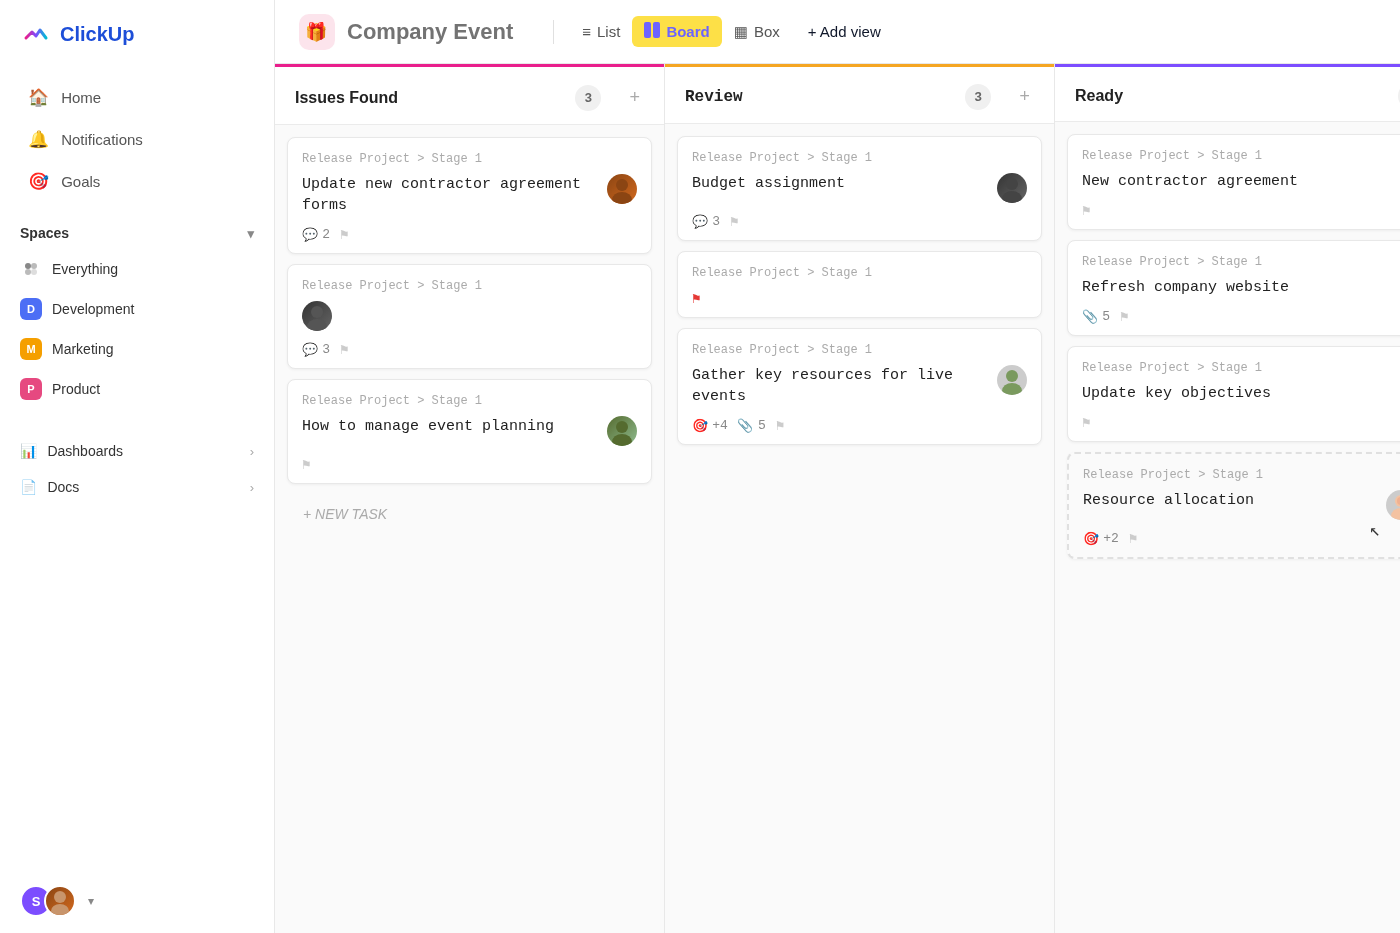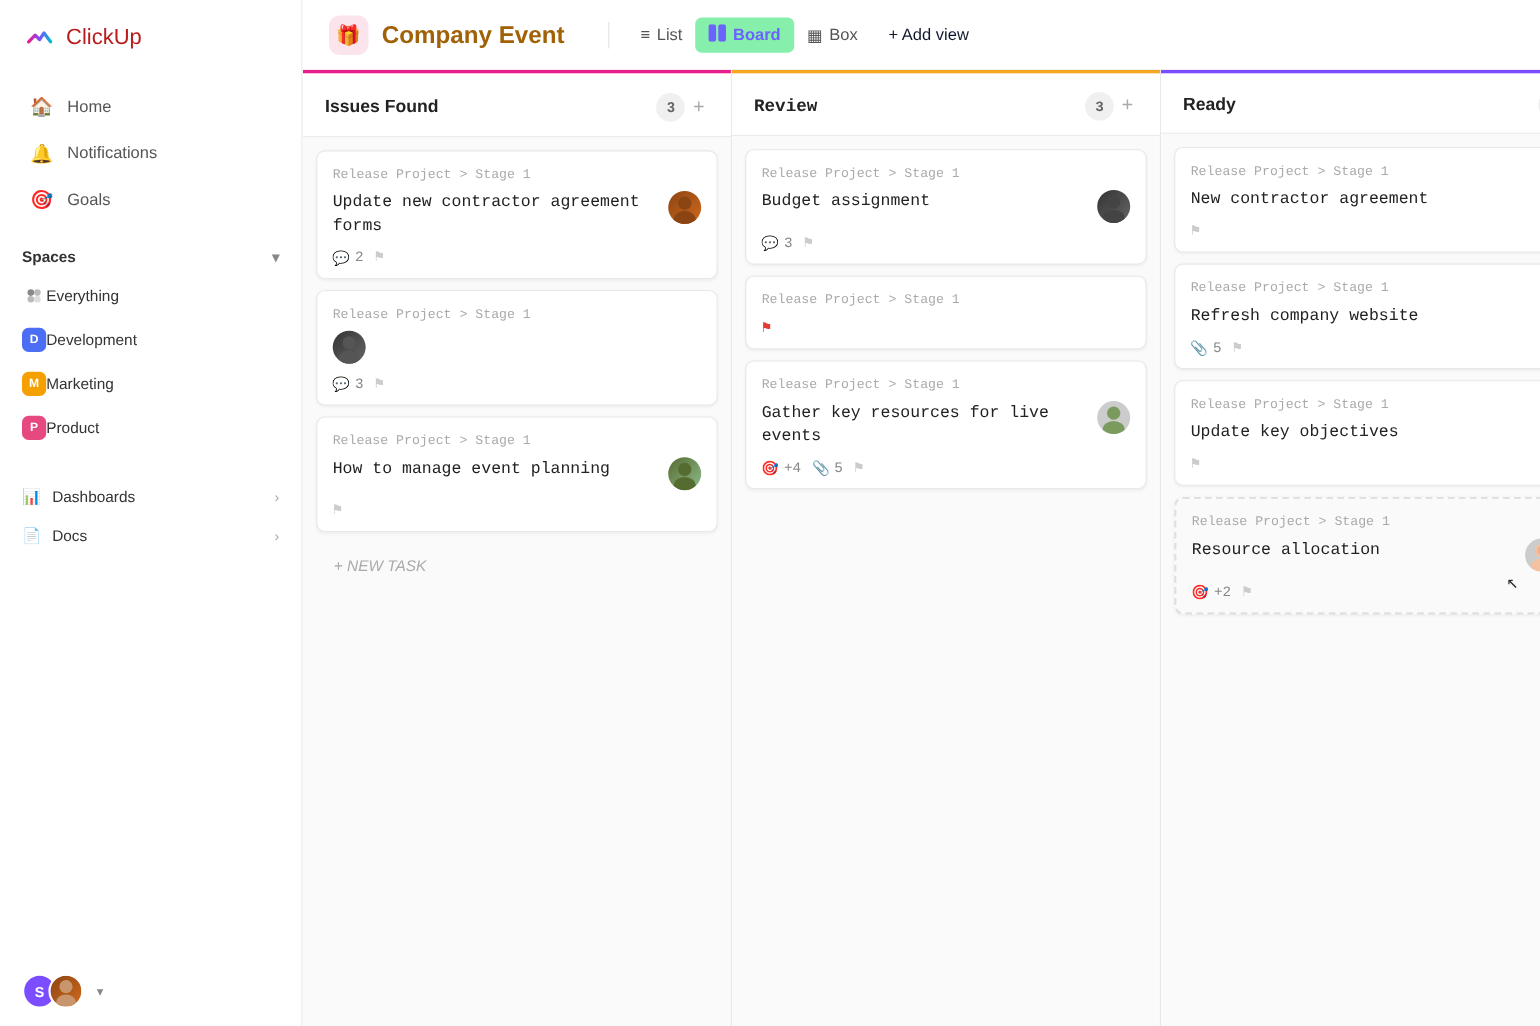--- a/index.html
+++ b/index.html
@@ -21,22 +21,22 @@
       display: flex;
       align-items: center;
       gap: 8px;
     }
     .logo-icon {
       width: 32px;
       height: 32px;
     }
     .logo-text {
       font-size: 20px;
-      font-weight: 400;
-      color: #b91c1c;
+      font-weight: 700;
+      color: #1d4ed8;
     }
     .sidebar-nav {
       padding: 8px 0;
     }
     .nav-item {
       display: flex;
       align-items: center;
       gap: 12px;
       padding: 10px 20px;
       cursor: pointer;
@@ -53,20 +53,21 @@
       justify-content: space-between;
       padding: 14px 20px 8px;
       font-size: 14px;
       font-weight: 600;
       color: #333;
     }
     .spaces-list { padding: 0 8px; }
     .space-item {
       display: flex;
       align-items: center;
+      gap: 10px;
       padding: 9px 12px;
       cursor: pointer;
       border-radius: 6px;
       font-size: 14px;
       color: #333;
     }
     .space-dot {
       width: 22px;
       height: 22px;
       border-radius: 6px;
@@ -155,21 +156,21 @@
       border-radius: 10px;
       display: flex;
       align-items: center;
       justify-content: center;
       margin-right: 12px;
       font-size: 18px;
     }
     .topbar-title {
       font-size: 22px;
       font-weight: 600;
-      color: #a16207;
+      color: #737373;
       margin-right: 24px;
     }
     .topbar-divider {
       width: 1px;
       height: 24px;
       background: #e0e0e0;
       margin: 0 16px;
     }
     .topbar-tab {
       display: flex;
@@ -177,21 +178,21 @@
       gap: 6px;
       padding: 6px 12px;
       border-radius: 6px;
       cursor: pointer;
       font-size: 15px;
       color: #555;
       font-weight: 500;
     }
     .topbar-tab.active {
       color: #6c63ff;
-      background: #86efac;
+      background: #fde047;
       font-weight: 600;
     }
     .add-view-btn {
       display: flex;
       align-items: center;
       gap: 4px;
       padding: 6px 12px;
       border-radius: 6px;
       cursor: pointer;
       font-size: 15px;
@@ -217,21 +218,21 @@
       flex-direction: column;
       border-right: 1px solid #e8e8e8;
       background: #fafafa;
       flex-shrink: 0;
     }
 
     .column-header {
       padding: 16px 20px 12px;
       display: flex;
       align-items: center;
-      gap: 3px;
+      gap: 24px;
       border-top: 3px solid transparent;
       background: #fff;
       border-bottom: 1px solid #ebebeb;
     }
     .column-header.red-top { border-top-color: #e91e8c; }
     .column-header.yellow-top { border-top-color: #f5a623; font-family: Liberation Mono, monospace; }
     .column-header.purple-top { border-top-color: #7c4dff; }
 
     .col-title {
       font-size: 16px;

